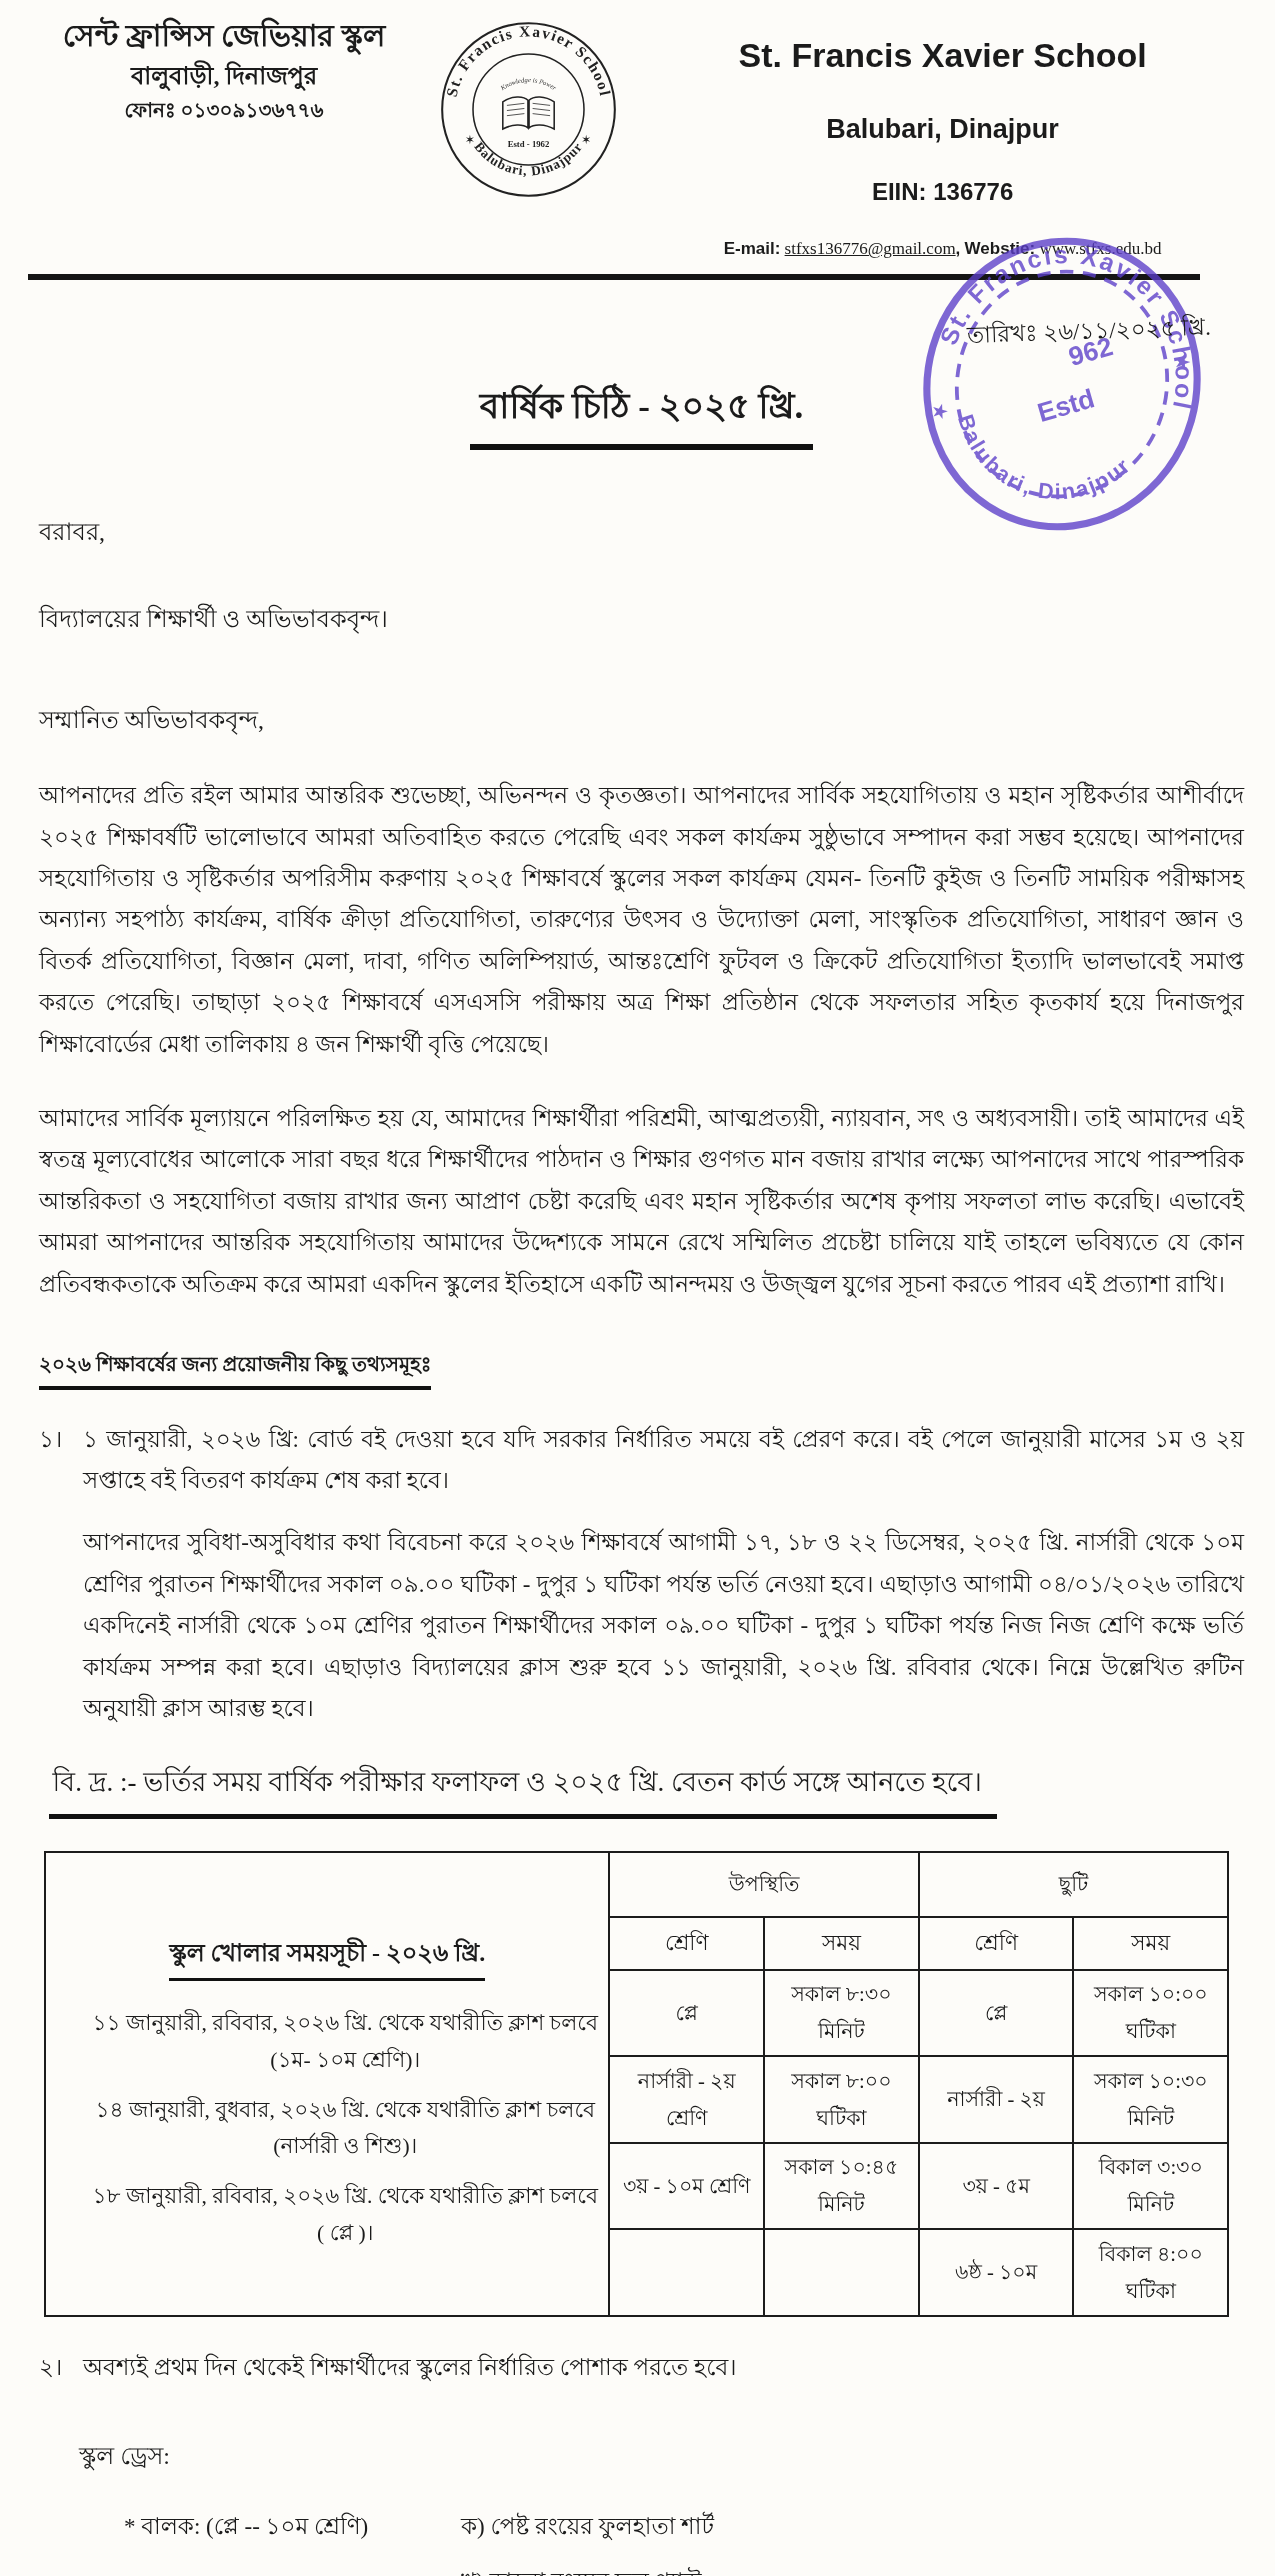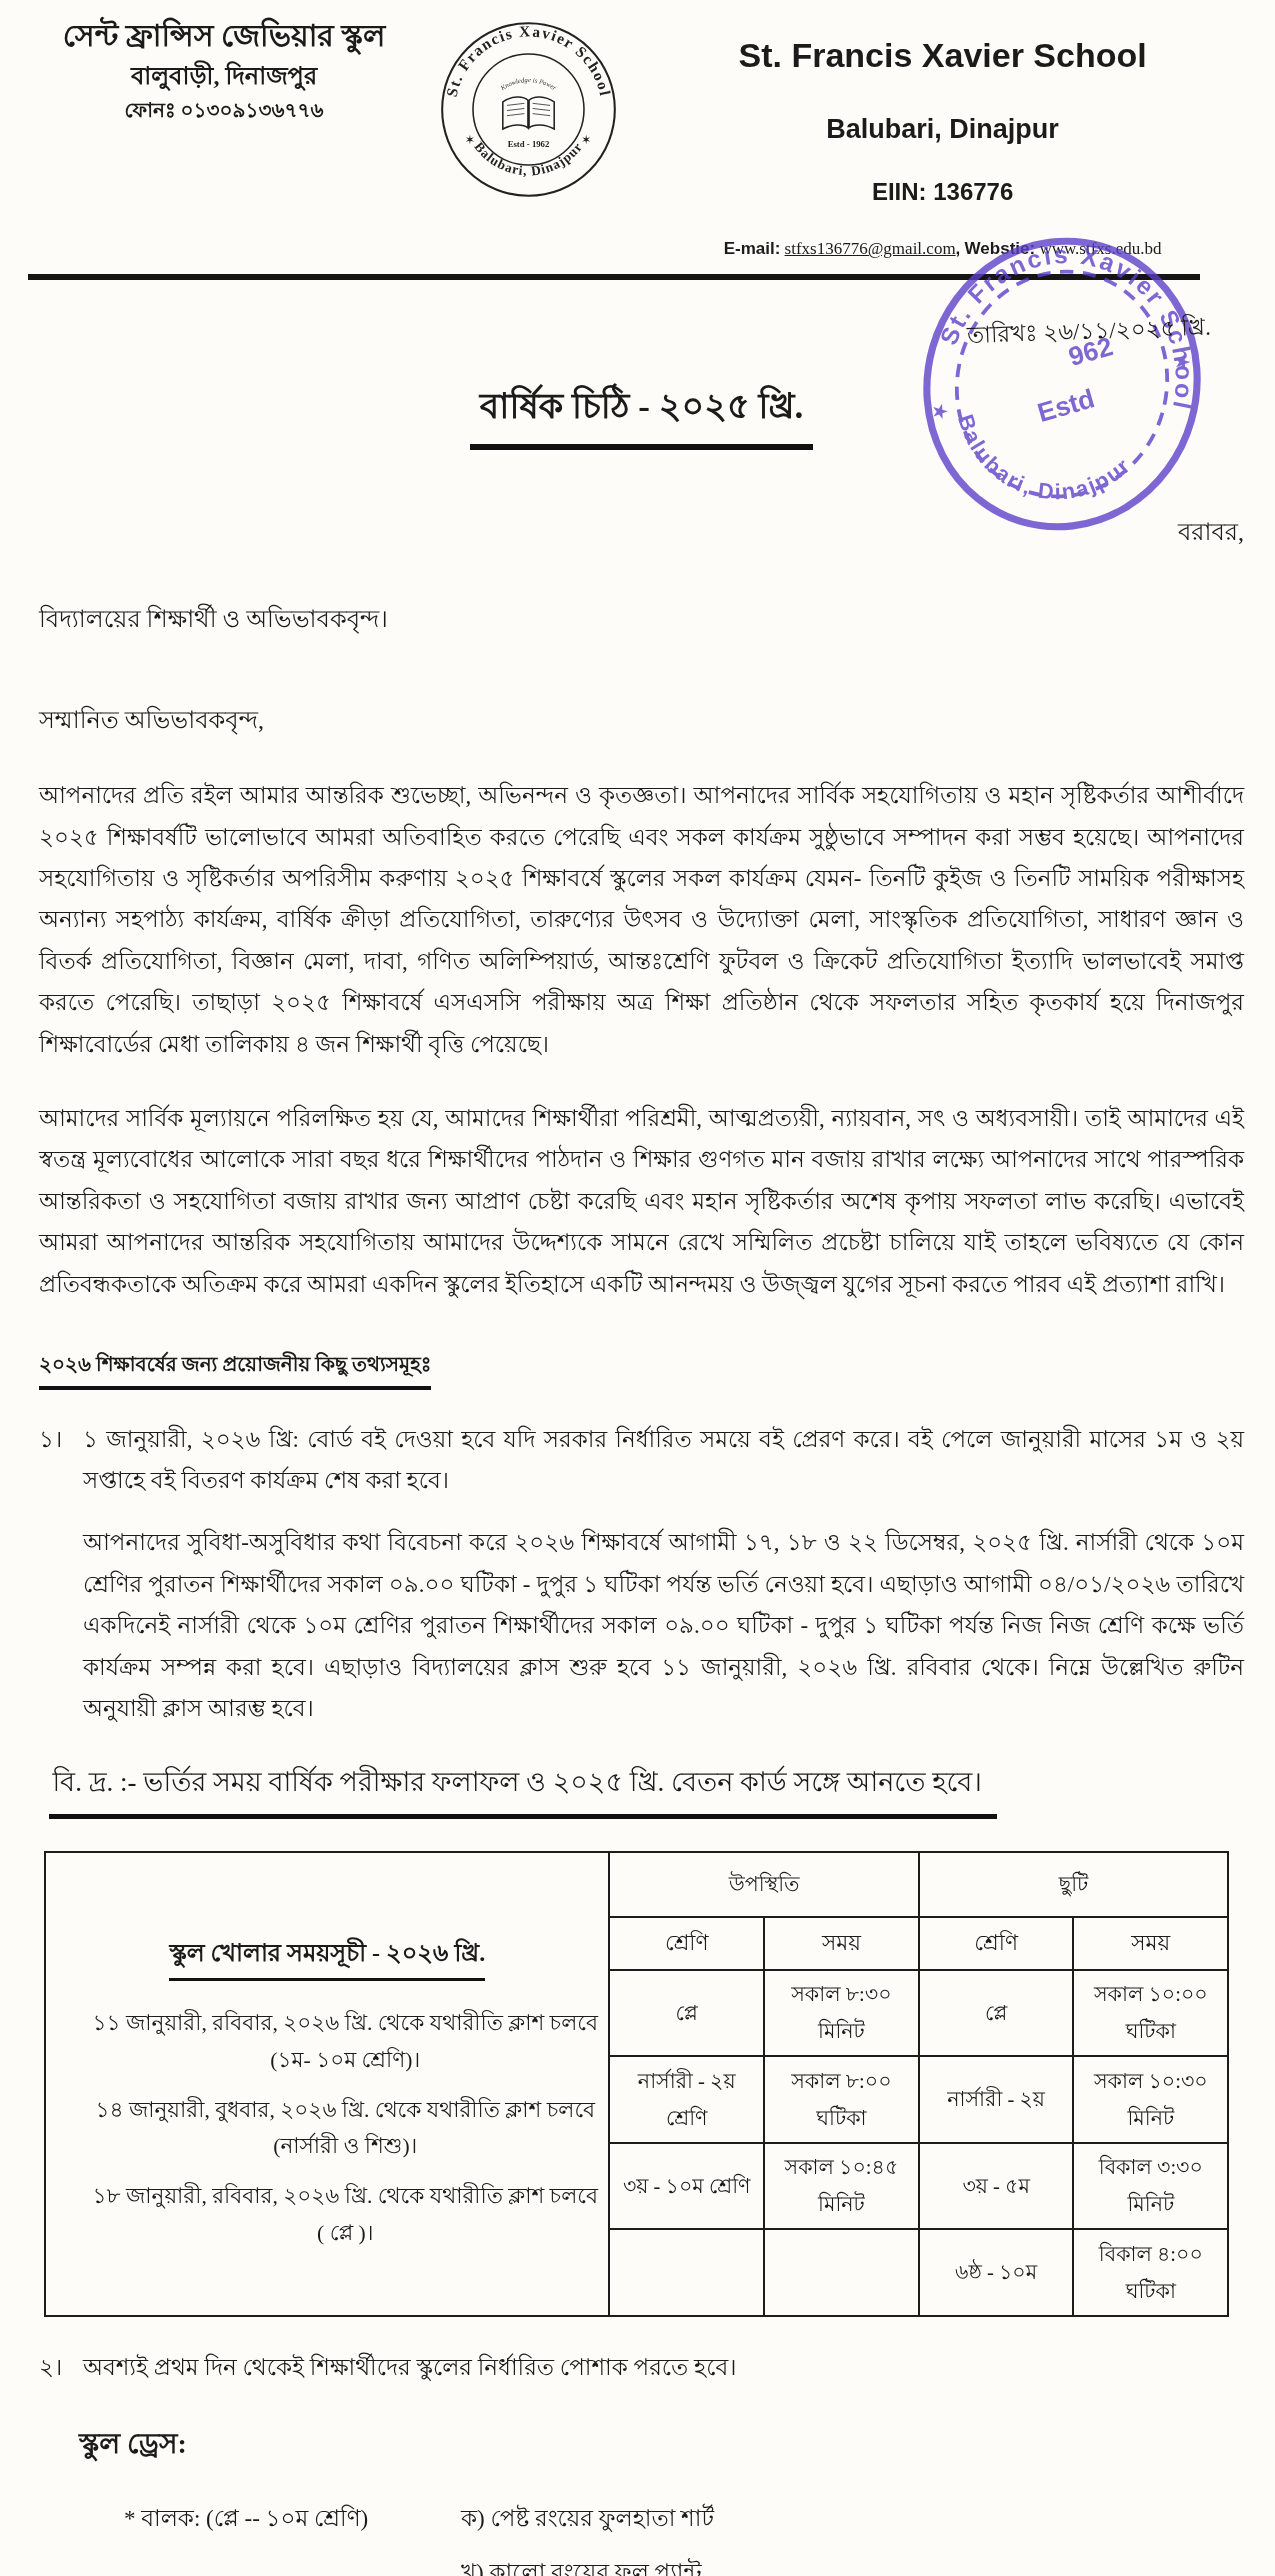--- a/index.html
+++ b/index.html
@@ -23,21 +23,21 @@
   .eiin{font-size:24px; font-weight:bold; margin-top:15.5px;}
   .email-line{font-size:17px; margin-top:21.6px; font-family:"Liberation Serif",serif;}
   .email-line b{font-family:"Liberation Sans",sans-serif;}
   .email-line .u2{text-decoration:underline;}
   .rule{height:5.7px; background:#151515; margin:5.2px 75px 0 28px;}
   
   .main{padding:0 31px 0 39px; position:relative;}
   .date-line{text-align:right; margin:47px 33px 0 0; font-size:23px; transform:rotate(-2deg);}
   .title-wrap{text-align:center; margin-top:7.2px;}
   .title{display:inline-block; font-size:35px; font-weight:bold; border-bottom:6.7px solid #111; padding:0 9.3px 5.2px 9.3px;}
-  .addr1{margin-top:61px; font-size:24px;text-align:right;}
+  .addr1{margin-top:61px; font-size:24px;}
   .addr2{margin-top:44px; font-size:24px;}
   .salutation{margin-top:58px; font-size:24px;}
   p.para{margin:33px 0 0 0; text-align:justify;}
   .info-heading-wrap{margin-top:38px;}
   .info-heading{display:inline-block; font-size:20px; font-weight:bold; border-bottom:4.1px solid #111; padding-bottom:4.1px;}
   .num-item{display:flex; margin-top:29px;}
   .num{width:44px; flex:none;}
   .num-body{flex:1; text-align:justify;}
   .sub-para{margin:20.6px 0 0 44px; text-align:justify;}
   .bidra-wrap{margin:29px 0 0 10.3px;}
@@ -48,21 +48,21 @@
   td.tl{width:554px; text-align:left; vertical-align:top; padding:13.4px 15.5px;}
   .tl-head-wrap{text-align:center; margin:15.5px 0 24px 0;}
   .tl-head{display:inline-block; font-size:24px; font-weight:bold; border-bottom:3.6px solid #111; padding-bottom:3.1px;}
   .tl-item{display:flex; margin-top:13.4px; font-size:21.6px; line-height:1.7;}
   .tl-item .mk{width:36px; flex:none;}
   th.grp{font-size:24px; font-weight:bold; height:52px;}
   tr.subh th{height:41px; font-size:21.6px;}
   tr.dr td{height:61px;}
   
   .item2{margin-top:30px;}
-  .dress-head{margin:31px 0 0 40px; font-weight:bold; font-size:28px;}
+  .dress-head{margin:47px 0 0 40px; font-weight:normal; font-size:24px;}
   .dress-row{display:flex; margin-top:28px;}
   .dress-label{width:422px; flex:none; padding-left:85px; box-sizing:border-box;}
   .dress-items{flex:1;}
   .dress-items div{margin-bottom:13.4px;}
   
   .stamp{position:absolute; pointer-events:none;}
   .stamp-top{top:219px; right:61px; width:304px; height:330px;}
 </style>
 </head>
 <body>

